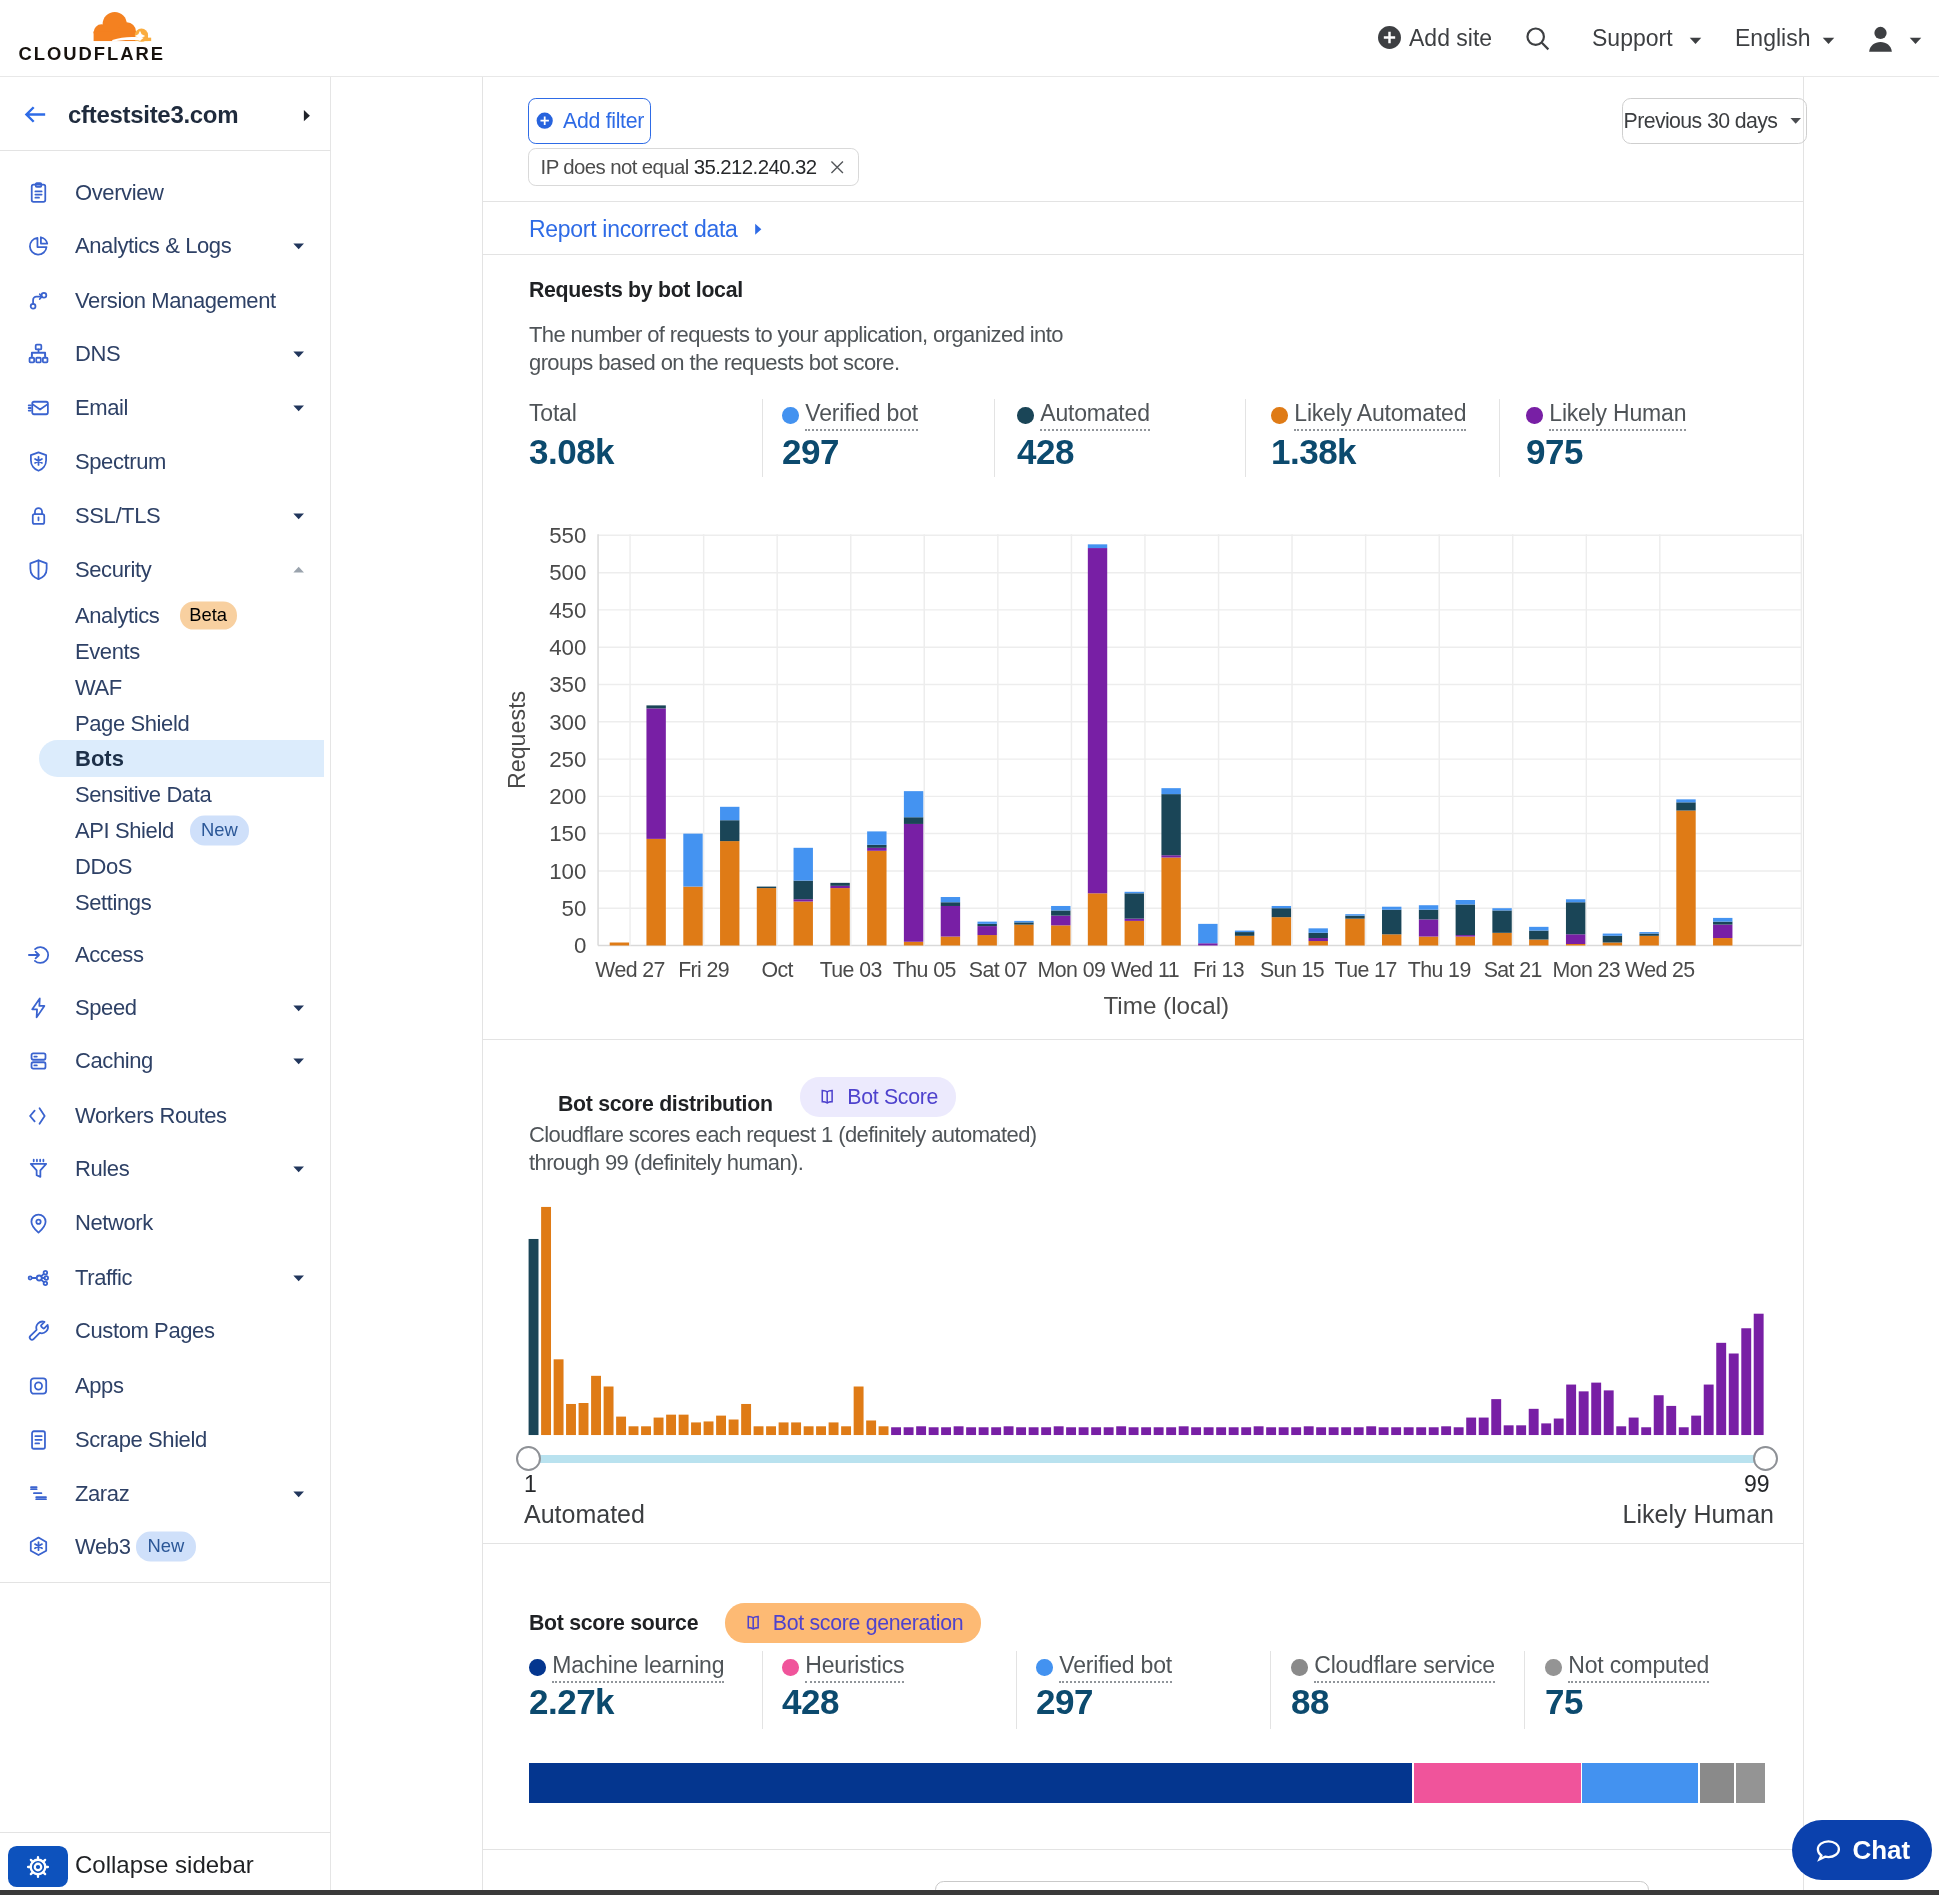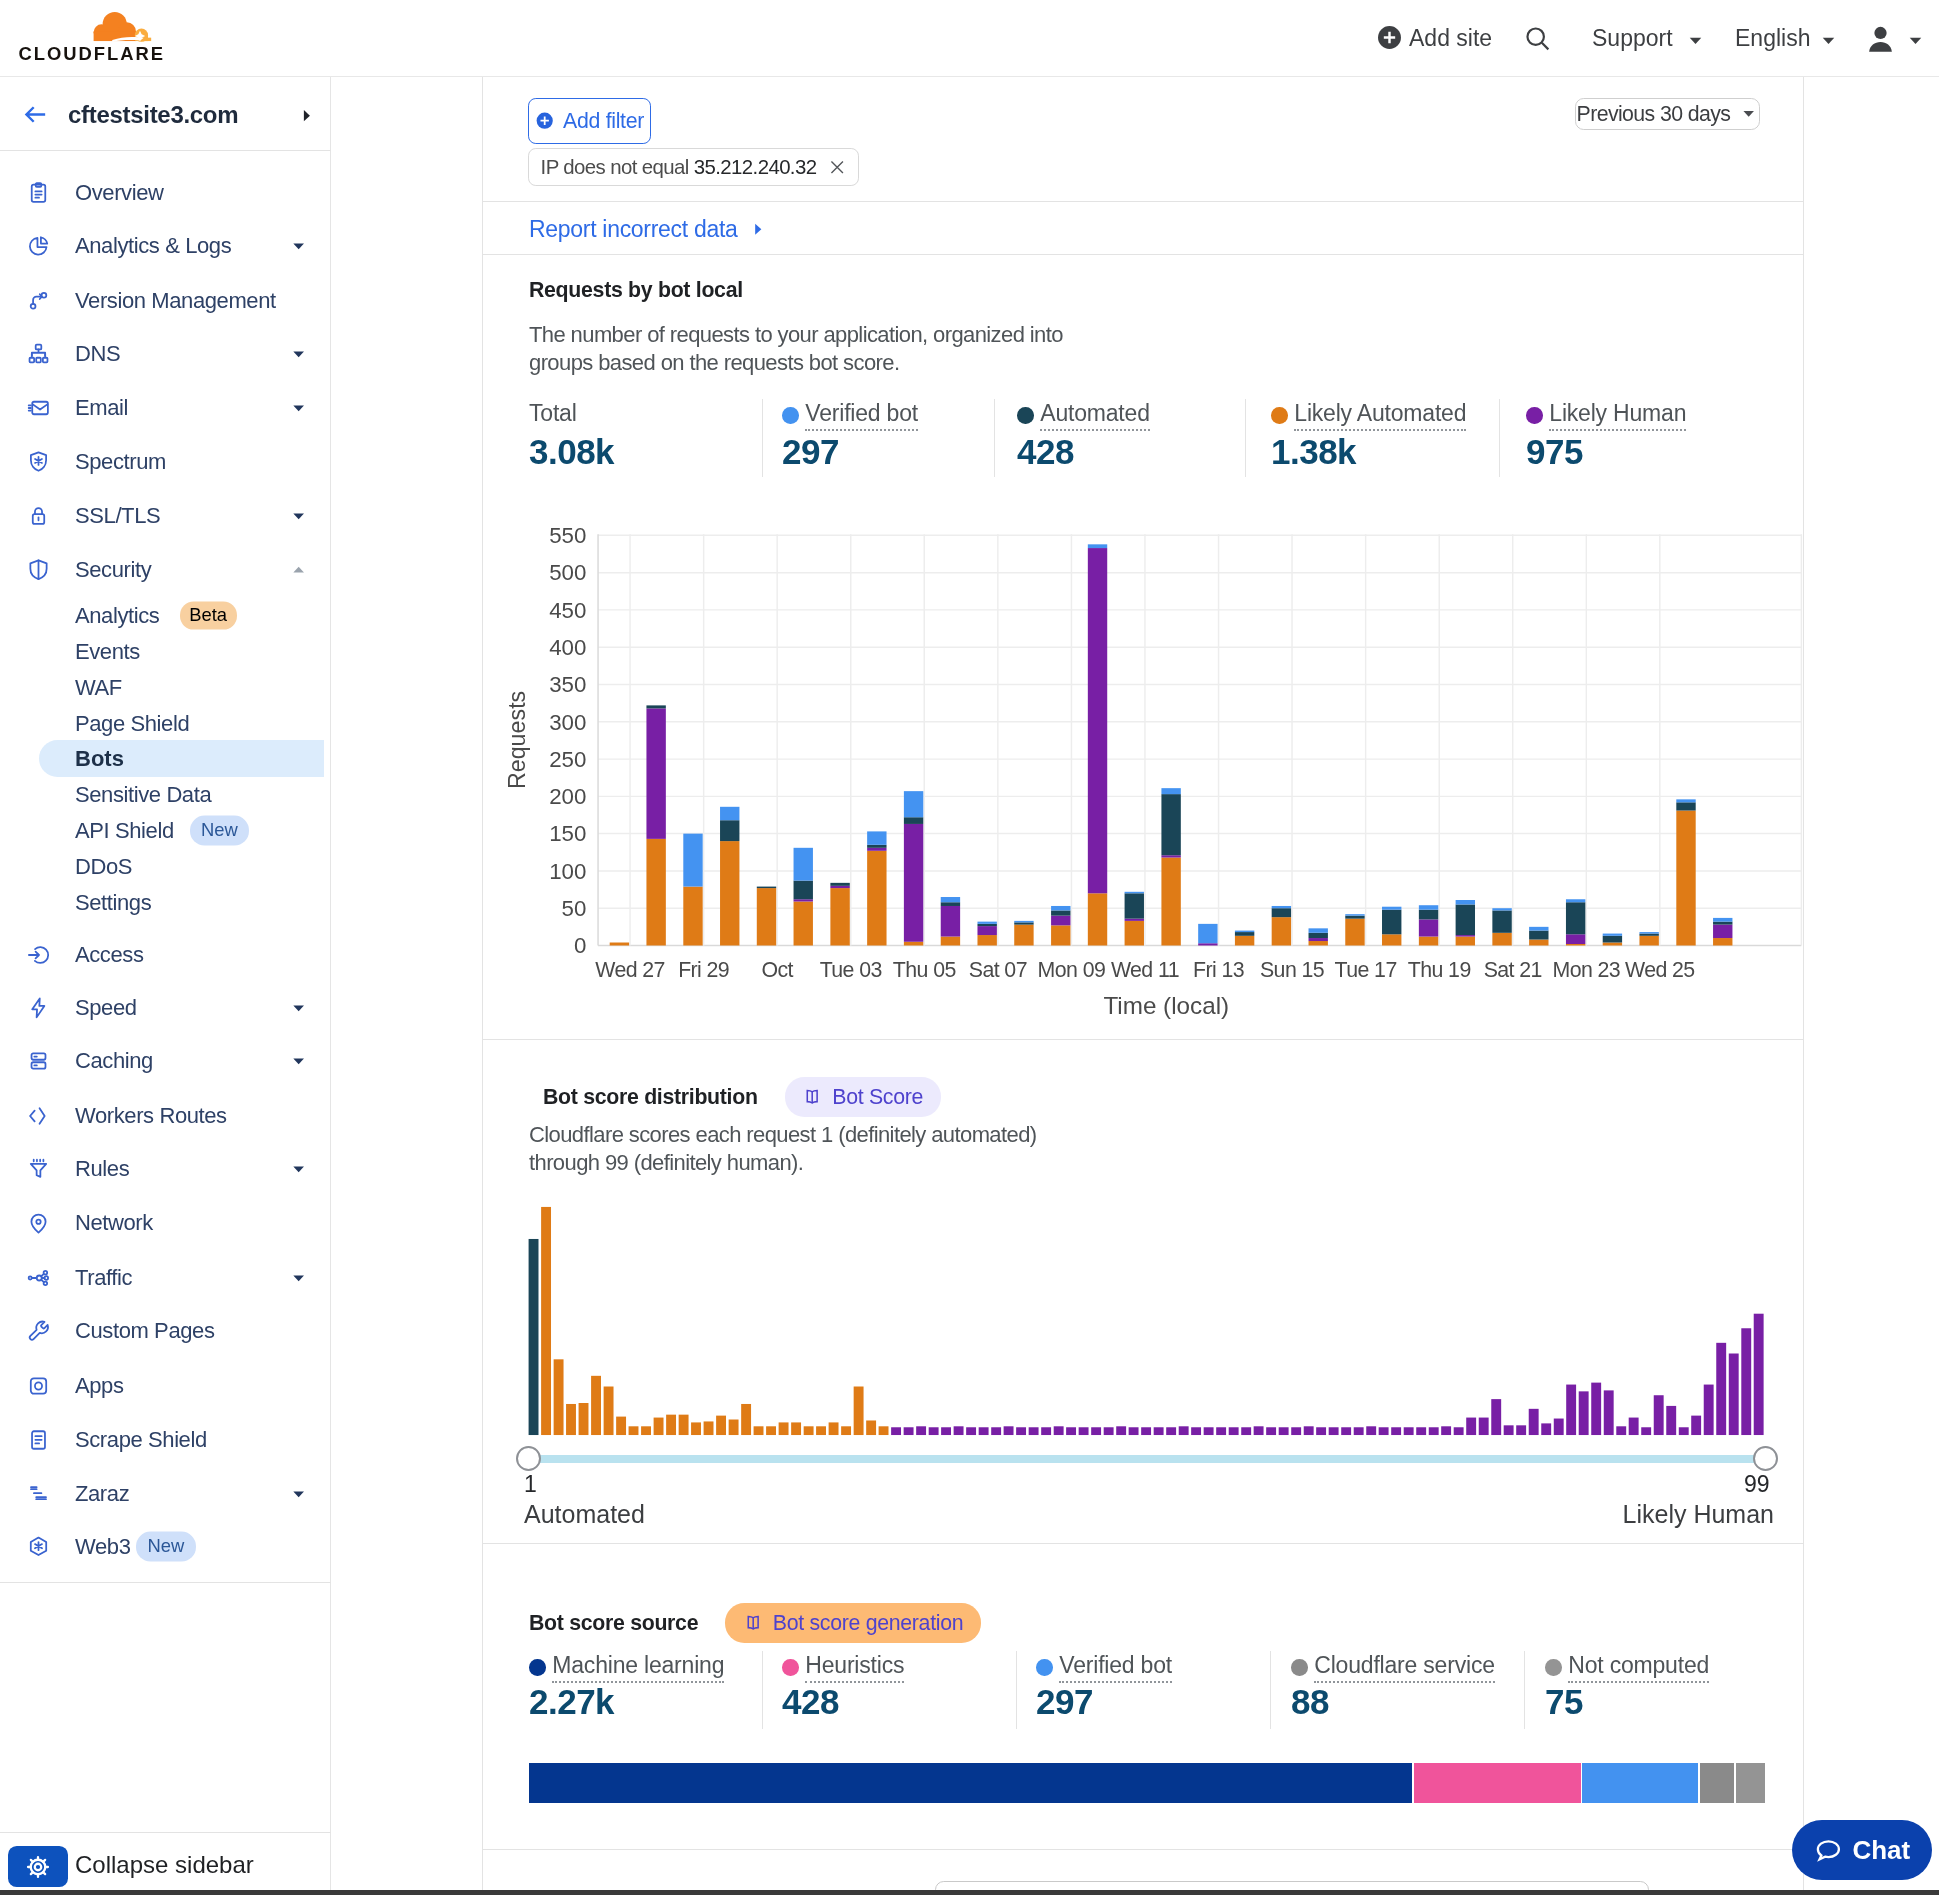--- a/index.html
+++ b/index.html
@@ -358,21 +358,21 @@
     </svg>
 <span style="font-size:21.3px;color:#2e6be6;letter-spacing:-0.3px">Add filter</span>
   </div>
 <div class="abs" style="left:528px;top:148px;height:38px;border:1.9px solid #d9d9d9;border-radius:7.8px;display:inline-flex;align-items:center;padding:0 11.6px">
 <span style="font-size:20.4px;color:#4c4c4c;letter-spacing:-0.6px;white-space:nowrap">IP does not equal&nbsp;</span>
     <span style="font-size:20.4px;color:#26282b;letter-spacing:-0.6px;white-space:nowrap">35.212.240.32</span>
 <svg width="18.4" height="18.4" viewBox="0 0 24 24" style="margin-left:11.6px" stroke="#53565a" stroke-width="1.8" fill="none">
       <path d="M4.5 4.5l15 15M19.5 4.5l-15 15"></path>
     </svg>
   </div>
-<div class="abs" style="left:1575px;top:98px;width:185px;height:32px;border:1.9px solid #cfcfcf;border-radius:8.7px;display:flex;align-items:center;justify-content:center">
+<div class="abs" style="left:1622px;top:98px;width:185px;height:46px;border:1.9px solid #cfcfcf;border-radius:8.7px;display:flex;align-items:center;justify-content:center">
 <span style="font-size:21.3px;color:#3c3e41;letter-spacing:-0.6px;white-space:nowrap">Previous 30 days</span>
 <svg width="19.4" height="19.4" viewBox="0 0 24 24" style="margin-left:8.7px">
       <path d="M5.5 8.8l6.5 7 6.5-7z" fill="#4a4c50"></path>
     </svg>
   </div>
 <div class="hline" style="left:483px;top:201px;width:1320px"></div>
 <div class="abs" style="left:529px;top:216px;display:flex;align-items:center">
 <span style="font-size:23px;color:#2e6be6;letter-spacing:-0.3px">Report incorrect data</span>
 <svg width="16.5" height="16.5" viewBox="0 0 24 24" style="margin-left:12.6px">
       <path d="M7.5 4l9 8-9 8z" fill="#2e6be6"></path>
@@ -564,21 +564,21 @@
     <rect x="1231.0" y="297.35" width="20" height="8.46" fill="#1a4557"></rect>
     <rect x="1231.0" y="294.28" width="20" height="3.08" fill="#4493f1"></rect>
     <rect x="1268.9" y="437.31" width="20" height="7.69" fill="#df7b16"></rect>
     <rect x="1268.9" y="423.47" width="20" height="13.84" fill="#781fa5"></rect>
     <rect x="1268.9" y="420.39" width="20" height="3.08" fill="#1a4557"></rect>
     <rect x="1268.9" y="416.55" width="20" height="3.85" fill="#4493f1"></rect>
     <text x="705" y="516" text-anchor="middle" font-size="25" fill="#4a4a4a">Time (local)</text>
     <text x="44" y="233" text-anchor="middle" font-size="24" fill="#4a4a4a" transform="rotate(-90 44 233)">Requests</text>
   </svg>
 <div class="hline" style="left:483px;top:1039px;width:1320px"></div>
-<div class="abs" style="left:543px;top:1077px;display:flex;align-items:center">
+<div class="abs" style="left:558px;top:1077px;display:flex;align-items:flex-end">
 <span style="font-size:21.3px;font-weight:bold;color:#1f2124;letter-spacing:-0.3px">Bot score distribution</span>
 <span style="margin-left:27px;background:#eceafd;border-radius:19.4px;height:40px;display:inline-flex;align-items:center;padding:0 17.5px">
 <svg width="20.4" height="20.4" viewBox="0 0 24 24" fill="none" stroke="#4e42cd" stroke-width="1.8" style="margin-right:9.7px">
         <path d="M12 5.6C10.6 4.4 8.6 4 6.2 4v13.2c2.4 0 4.4.4 5.8 1.6 1.4-1.2 3.4-1.6 5.8-1.6V4c-2.4 0-4.4.4-5.8 1.6z"></path>
         <path d="M12 5.6v13.2"></path>
       </svg>
 <span style="font-size:21.3px;color:#4e42cd;letter-spacing:-0.3px">Bot Score</span>
     </span>
   </div>
 <div class="abs" style="left:529px;top:1121px;font-size:22px;color:#4f5458;line-height:28px;letter-spacing:-0.6px">Cloudflare scores each request 1 (definitely automated)<br>through 99 (definitely human).</div>

